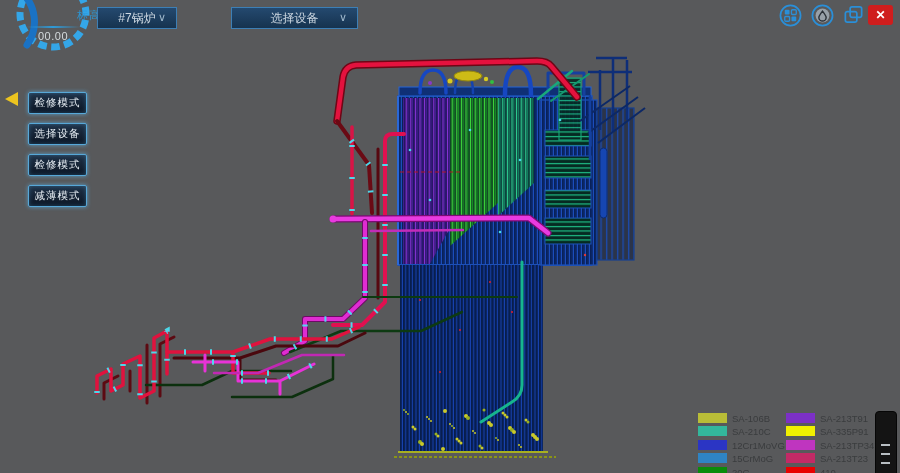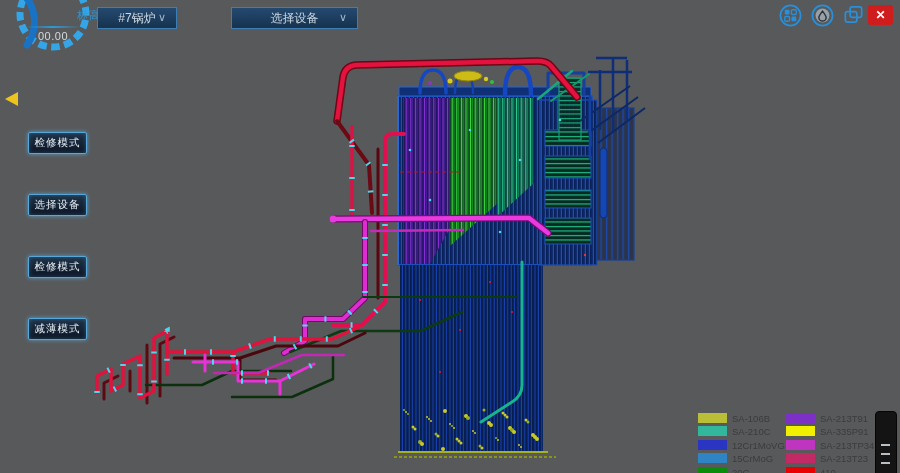--- a/index.html
+++ b/index.html
@@ -26,21 +26,21 @@
   #btn-close{position:absolute;left:868px;top:5px;width:25px;height:20px;background:#cf1d1d;
     border-radius:3px;color:#fff;font-size:12px;font-weight:bold;display:flex;
     align-items:center;justify-content:center;z-index:5;cursor:pointer;}
   
   #collapse-arrow{position:absolute;left:5px;top:92px;width:0;height:0;z-index:5;cursor:pointer;
     border-top:7px solid transparent;border-bottom:7px solid transparent;border-right:13px solid #ecc41f;}
   #modes{position:absolute;left:28px;top:92px;z-index:5;}
   .mode-btn{width:57px;margin-bottom:9px;padding:3px 0;text-align:center;border-radius:2px;
     background:linear-gradient(180deg,#203349,#0c1624);border:1px solid #57a8d8;
     box-shadow:0 0 4px rgba(90,175,225,.8), inset 0 0 4px rgba(90,175,225,.35);
-    color:#e6edf3;font-size:10.5px;letter-spacing:1px;cursor:pointer;margin-top:40px;}
+    color:#e6edf3;font-size:10.5px;letter-spacing:1px;cursor:pointer;}
   
   #legend-grid{position:absolute;left:698px;top:413px;z-index:5;display:grid;
     grid-auto-flow:column;grid-template-rows:repeat(5,13.4px);grid-template-columns:88px 120px;}
   .lg-row{display:flex;align-items:flex-start;height:13.4px;}
   .lg-row .sw{width:29px;height:10px;display:inline-block;flex:0 0 29px;}
   .lg-row .lb{margin-left:5px;font-size:9.5px;color:#3a3c3e;white-space:nowrap;}
   #legend-slider{position:absolute;left:875px;top:411px;width:20px;height:70px;z-index:5;
     background:#141414;border:1px solid #060606;border-radius:4px;cursor:pointer;}
   #legend-slider .mark{position:absolute;left:5px;width:9px;height:2px;background:#b9bfc4;}
 </style>

